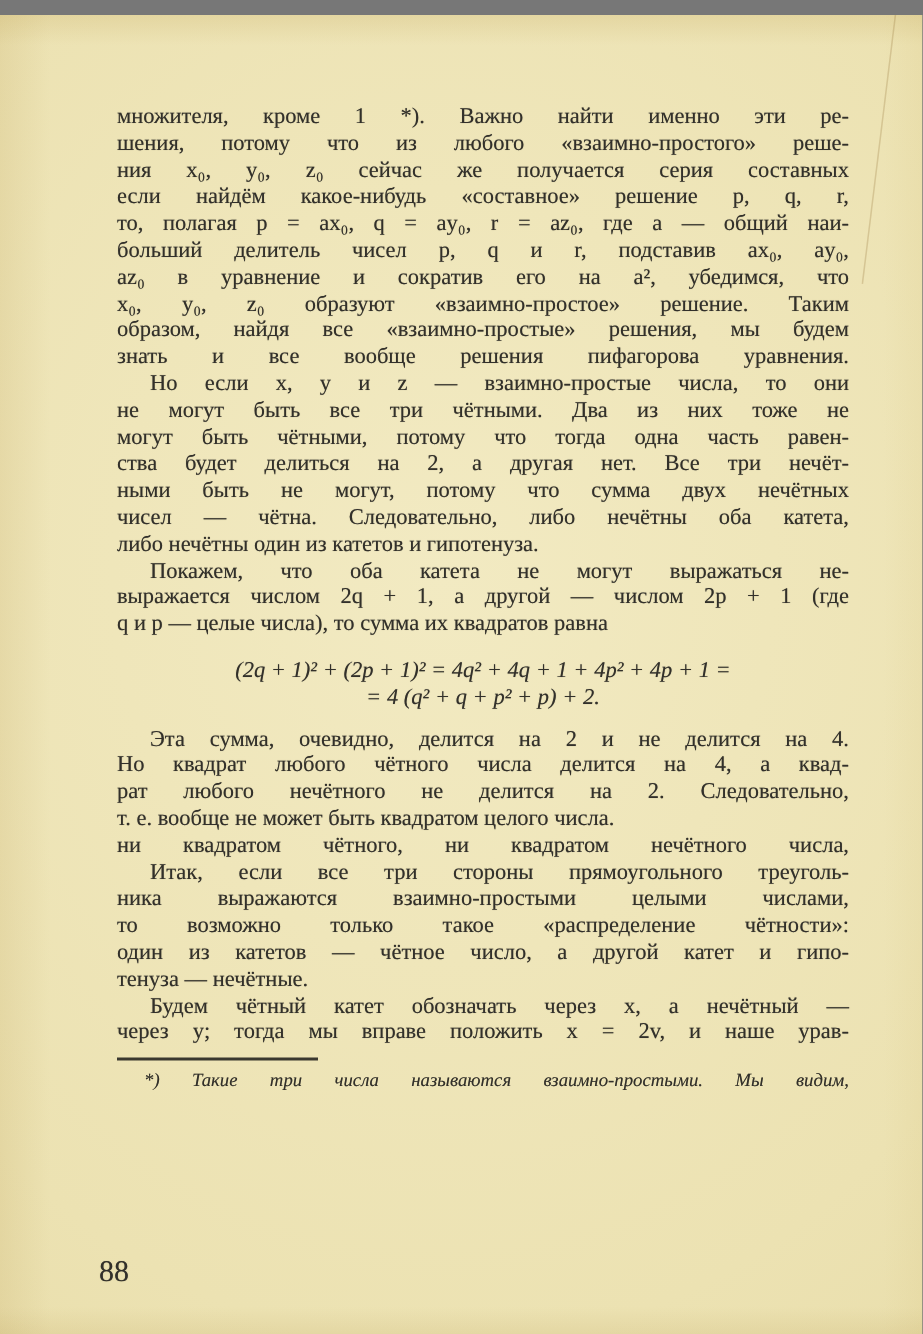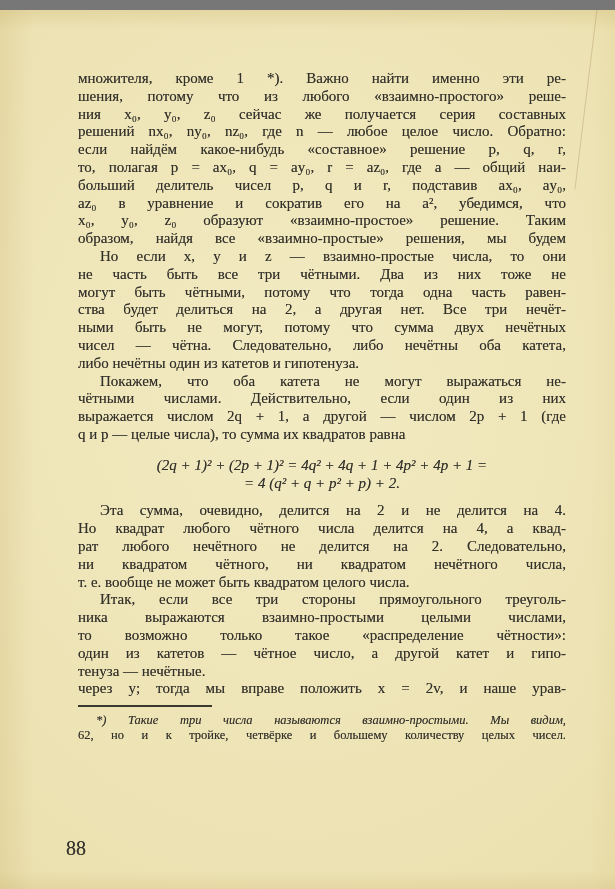--- a/index.html
+++ b/index.html
@@ -59,65 +59,64 @@
 <body>
 
 <div class="page">
   <div class="text-block">
 
     <div>
         <div class="para">
           <div class="line just first">множителя, кроме 1 *). Важно найти именно эти ре-</div>
           <div class="line just">шения, потому что из любого «взаимно-простого» реше-</div>
           <div class="line just">ния x₀, y₀, z₀ сейчас же получается серия составных</div>
-          <div class="line just">решений nx₀, ny₀, nz₀, где n — любое целое число. Обратно:</div>
           <div class="line just">если найдём какое-нибудь «составное» решение p, q, r,</div>
           <div class="line just">то, полагая p = ax₀, q = ay₀, r = az₀, где a — общий наи-</div>
           <div class="line just">больший делитель чисел p, q и r, подставив ax₀, ay₀,</div>
           <div class="line just">az₀ в уравнение и сократив его на a², убедимся, что</div>
           <div class="line just">x₀, y₀, z₀ образуют «взаимно-простое» решение. Таким</div>
           <div class="line just">образом, найдя все «взаимно-простые» решения, мы будем</div>
+          <div class="line just">знать и все вообще решения пифагорова уравнения.</div>
         </div>
         <div class="para indent">
           <div class="line just first">Но если x, y и z — взаимно-простые числа, то они</div>
-          <div class="line just">не часть быть все три чётными. Два из них тоже не</div>
+          <div class="line just">не могут быть все три чётными. Два из них тоже не</div>
           <div class="line just">могут быть чётными, потому что тогда одна часть равен-</div>
           <div class="line just">ства будет делиться на 2, а другая нет. Все три нечёт-</div>
           <div class="line just">ными быть не могут, потому что сумма двух нечётных</div>
           <div class="line just">чисел — чётна. Следовательно, либо нечётны оба катета,</div>
           <div class="line">либо нечётны один из катетов и гипотенуза.</div>
         </div>
         <div class="para indent">
           <div class="line just first">Покажем, что оба катета не могут выражаться не-</div>
-          <div class="line just">чётными числами. Действительно, если один из них</div>
           <div class="line just">выражается числом 2q + 1, а другой — числом 2p + 1 (где</div>
           <div class="line">q и p — целые числа), то сумма их квадратов равна</div>
         </div>
         <div class="para formula">
           <div class="line first">(2q + 1)² + (2p + 1)² = 4q² + 4q + 1 + 4p² + 4p + 1 =</div>
           <div class="line">= 4 (q² + q + p² + p) + 2.</div>
         </div>
         <div class="para indent">
           <div class="line just first">Эта сумма, очевидно, делится на 2 и не делится на 4.</div>
           <div class="line just">Но квадрат любого чётного числа делится на 4, а квад-</div>
           <div class="line just">рат любого нечётного не делится на 2. Следовательно,</div>
+          <div class="line">т. е. вообще не может быть квадратом целого числа.</div>
           <div class="line just">ни квадратом чётного, ни квадратом нечётного числа,</div>
-          <div class="line">т. е. вообще не может быть квадратом целого числа.</div>
         </div>
         <div class="para indent">
           <div class="line just first">Итак, если все три стороны прямоугольного треуголь-</div>
           <div class="line just">ника выражаются взаимно-простыми целыми числами,</div>
           <div class="line just">то возможно только такое «распределение чётности»:</div>
           <div class="line just">один из катетов — чётное число, а другой катет и гипо-</div>
           <div class="line">тенуза — нечётные.</div>
         </div>
         <div class="para indent">
+          <div class="line just first">Будем чётный катет обозначать через x, а нечётный —</div>
           <div class="line just">через y; тогда мы вправе положить x = 2v, и наше урав-</div>
         </div>
       </div>
     <div class="footnote-rule"></div>
     <div class="footnote">
         <div class="line first">*) Такие три числа называются взаимно-простыми. Мы видим,</div>
-        <div class="line">62, но и к тройке, четвёрке и большему количеству целых чисел.</div>
       </div>
   </div>
   <div class="page-number">88</div>
 </div>
 
 </body></html>

